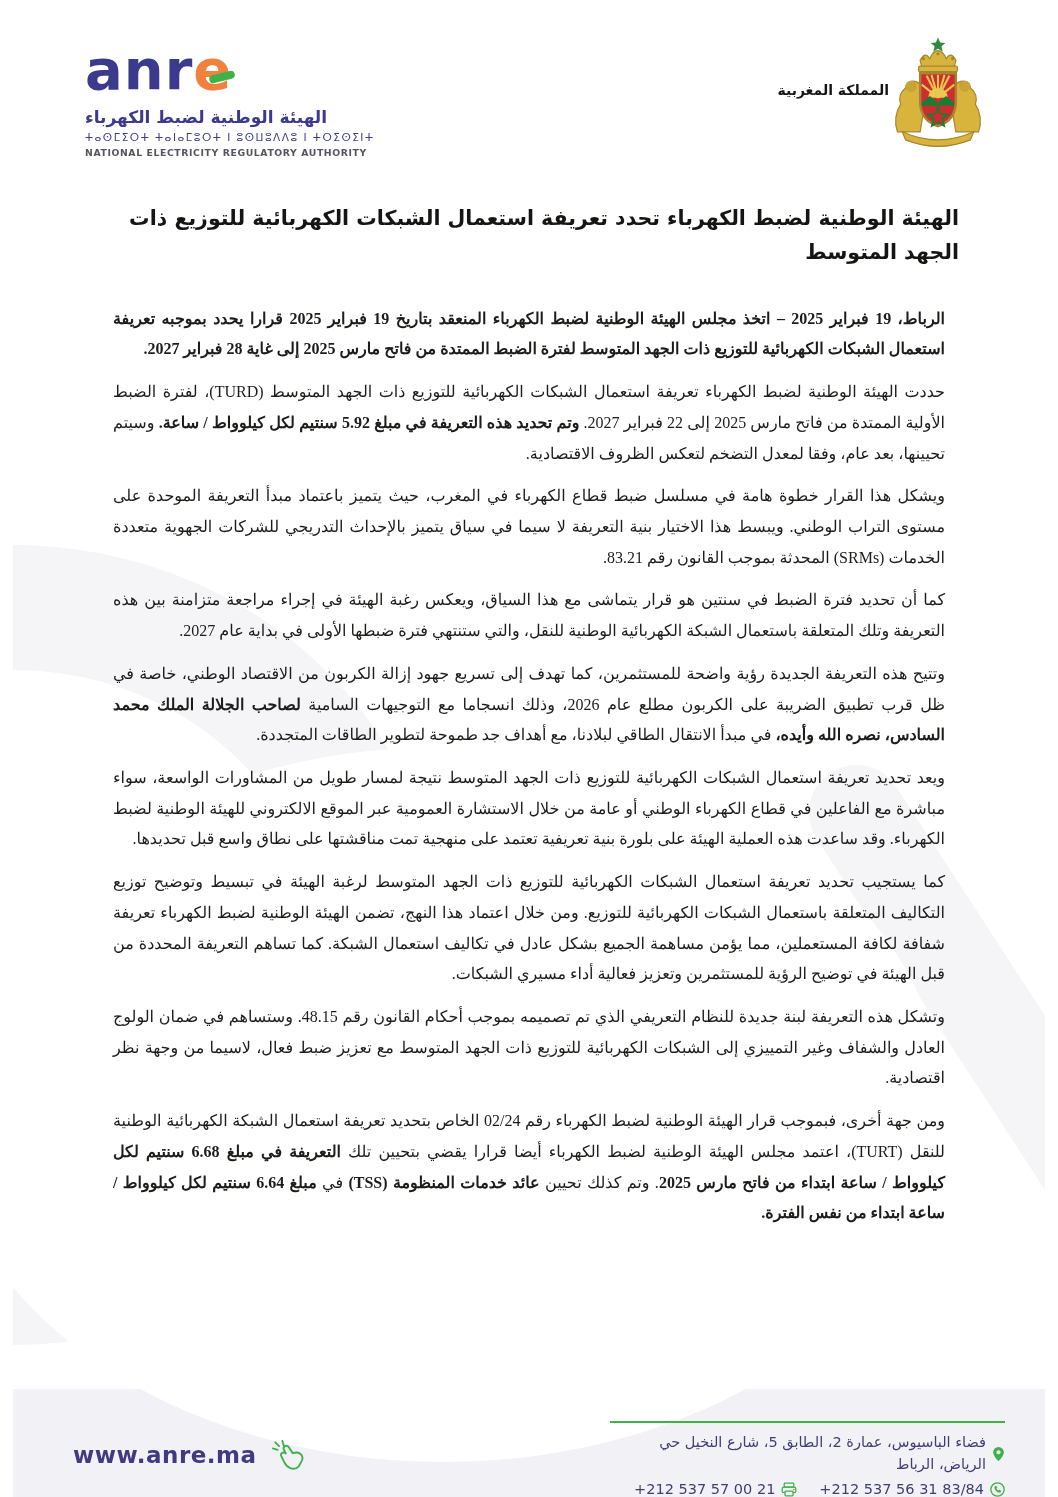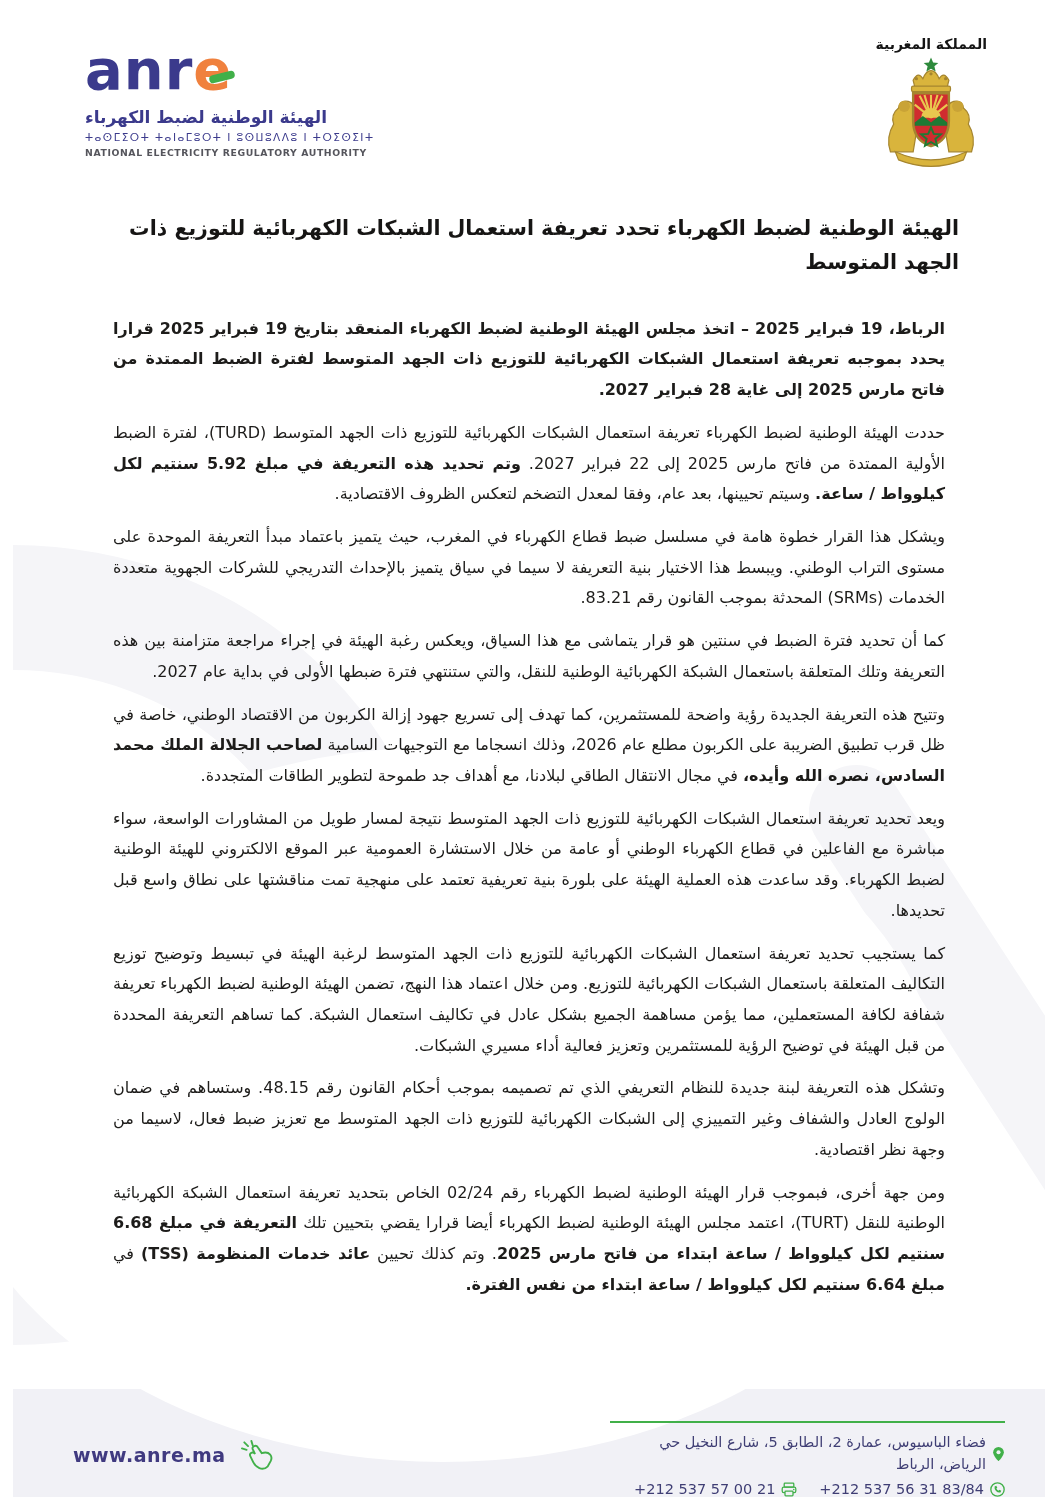--- a/index.html
+++ b/index.html
@@ -30,38 +30,38 @@
   .logo-block{display:flex;flex-direction:column;align-items:flex-start;}
   .wordmark{font-weight:bold;font-size:56px;line-height:1;letter-spacing:1px;color:var(--navy);}
   .wordmark .e{color:var(--orange);position:relative;display:inline-block;}
   .wordmark .e .dash{
     position:absolute;right:-3px;top:56%;width:26px;height:8px;border-radius:5px;
     background:var(--green);transform:rotate(-14deg);
   }
   .logo-ar{color:var(--navy);font-weight:bold;font-size:17px;margin-top:9px;direction:rtl;}
   .logo-tif{color:var(--navy);font-size:10.5px;letter-spacing:1.5px;margin-top:4px;}
   .logo-en{color:#55555c;font-weight:bold;font-size:9.3px;letter-spacing:.6px;margin-top:4px;}
-  .kingdom-block{display:flex;flex-direction:column;align-items:center;margin-top:-6px;}
+  .kingdom-block{display:flex;flex-direction:row;align-items:center;margin-top:-6px;}
   .kingdom-label{font-weight:bold;font-size:14px;color:#151515;direction:rtl;margin-bottom:4px;}
   
   .press-title{
     position:relative;z-index:2;text-align:center;margin-top:16px;
     color:var(--blue);font-size:31px;font-weight:bold;font-style:italic;direction:rtl;
   }
   .headline{
     position:relative;z-index:2;margin:44px auto 0;max-width:860px;text-align:right;
     font-size:20.5px;font-weight:bold;color:#161514;line-height:1.65;direction:rtl;
   }
   
   .body{
     position:relative;z-index:2;direction:rtl;text-align:justify;
     padding:34px 100px 0 100px;color:var(--text);
     font-size:16px;line-height:1.92;
   }
-  .body p{margin-bottom:12px;}
+  .body p{margin-bottom:12px;font-family:Liberation Serif, serif;}
   .body p:first-child{font-weight:bold;}
   .body .bold{font-weight:bold;}
   
   .footer{
     position:absolute;left:0;right:0;bottom:0;height:108px;background:var(--footer-bg);
     z-index:1;overflow:visible;
   }
   .footer-curve{
     position:absolute;left:-70px;top:-642px;width:1000px;height:715px;
     background:#ffffff;border-radius:50%;
@@ -73,21 +73,21 @@
   .footer-line{
     display:flex;align-items:center;gap:6px;justify-content:flex-start;
     color:var(--footer-navy);font-size:14.5px;line-height:1.5;direction:rtl;
   }
   .footer-line + .footer-line{margin-top:3px;}
   .footer-line svg{flex:0 0 auto;}
   .num{direction:ltr;unicode-bidi:isolate;}
   .footer-left{
     position:absolute;left:60px;bottom:26px;display:flex;align-items:center;gap:14px;z-index:3;
   }
-  .site-url{color:#403a80;font-weight:bold;font-size:19px;letter-spacing:.5px;}
+  .site-url{color:#403a80;font-weight:bold;font-size:23px;letter-spacing:.5px;}
 </style>
 </head>
 <body>
 
 <div class="page">
 
   <div class="wm-ring"></div>
   <div class="wm-dash"></div>
 
   <div class="header">
@@ -140,21 +140,21 @@
   </div>
 
 
   <h1 class="headline">الهيئة الوطنية لضبط الكهرباء تحدد تعريفة استعمال الشبكات الكهربائية للتوزيع ذات الجهد المتوسط</h1>
 
   <main class="body" id="paragraphs">
       <p><span class="bold">الرباط، 19 فبراير 2025 – اتخذ مجلس الهيئة الوطنية لضبط الكهرباء المنعقد بتاريخ 19 فبراير 2025 قرارا يحدد بموجبه تعريفة استعمال الشبكات الكهربائية للتوزيع ذات الجهد المتوسط لفترة الضبط الممتدة من فاتح مارس 2025 إلى غاية 28 فبراير 2027.</span></p>
       <p><span>حددت الهيئة الوطنية لضبط الكهرباء تعريفة استعمال الشبكات الكهربائية للتوزيع ذات الجهد المتوسط (TURD)، لفترة الضبط الأولية الممتدة من فاتح مارس 2025 إلى 22 فبراير 2027. </span><span class="bold">وتم تحديد هذه التعريفة في مبلغ 5.92 سنتيم لكل كيلوواط / ساعة.</span><span> وسيتم تحيينها، بعد عام، وفقا لمعدل التضخم لتعكس الظروف الاقتصادية.</span></p>
       <p><span>ويشكل هذا القرار خطوة هامة في مسلسل ضبط قطاع الكهرباء في المغرب، حيث يتميز باعتماد مبدأ التعريفة الموحدة على مستوى التراب الوطني. ويبسط هذا الاختيار بنية التعريفة لا سيما في سياق يتميز بالإحداث التدريجي للشركات الجهوية متعددة الخدمات (SRMs) المحدثة بموجب القانون رقم 83.21.</span></p>
       <p><span>كما أن تحديد فترة الضبط في سنتين هو قرار يتماشى مع هذا السياق، ويعكس رغبة الهيئة في إجراء مراجعة متزامنة بين هذه التعريفة وتلك المتعلقة باستعمال الشبكة الكهربائية الوطنية للنقل، والتي ستنتهي فترة ضبطها الأولى في بداية عام 2027.</span></p>
-      <p><span>وتتيح هذه التعريفة الجديدة رؤية واضحة للمستثمرين، كما تهدف إلى تسريع جهود إزالة الكربون من الاقتصاد الوطني، خاصة في ظل قرب تطبيق الضريبة على الكربون مطلع عام 2026، وذلك انسجاما مع التوجيهات السامية </span><span class="bold">لصاحب الجلالة الملك محمد السادس، نصره الله وأيده،</span><span> في مجال الانتقال الطاقي لبلادنا، مع أهداف جد طموحة لتطوير الطاقات المتجددة.</span></p>
+      <p><span>وتتيح هذه التعريفة الجديدة رؤية واضحة للمستثمرين، كما تهدف إلى تسريع جهود إزالة الكربون من الاقتصاد الوطني، خاصة في ظل قرب تطبيق الضريبة على الكربون مطلع عام 2026، وذلك انسجاما مع التوجيهات السامية </span><span class="bold">لصاحب الجلالة الملك محمد السادس، نصره الله وأيده،</span><span> في مبدأ الانتقال الطاقي لبلادنا، مع أهداف جد طموحة لتطوير الطاقات المتجددة.</span></p>
       <p><span>ويعد تحديد تعريفة استعمال الشبكات الكهربائية للتوزيع ذات الجهد المتوسط نتيجة لمسار طويل من المشاورات الواسعة، سواء مباشرة مع الفاعلين في قطاع الكهرباء الوطني أو عامة من خلال الاستشارة العمومية عبر الموقع الالكتروني للهيئة الوطنية لضبط الكهرباء. وقد ساعدت هذه العملية الهيئة على بلورة بنية تعريفية تعتمد على منهجية تمت مناقشتها على نطاق واسع قبل تحديدها.</span></p>
       <p><span>كما يستجيب تحديد تعريفة استعمال الشبكات الكهربائية للتوزيع ذات الجهد المتوسط لرغبة الهيئة في تبسيط وتوضيح توزيع التكاليف المتعلقة باستعمال الشبكات الكهربائية للتوزيع. ومن خلال اعتماد هذا النهج، تضمن الهيئة الوطنية لضبط الكهرباء تعريفة شفافة لكافة المستعملين، مما يؤمن مساهمة الجميع بشكل عادل في تكاليف استعمال الشبكة. كما تساهم التعريفة المحددة من قبل الهيئة في توضيح الرؤية للمستثمرين وتعزيز فعالية أداء مسيري الشبكات.</span></p>
       <p><span>وتشكل هذه التعريفة لبنة جديدة للنظام التعريفي الذي تم تصميمه بموجب أحكام القانون رقم 48.15. وستساهم في ضمان الولوج العادل والشفاف وغير التمييزي إلى الشبكات الكهربائية للتوزيع ذات الجهد المتوسط مع تعزيز ضبط فعال، لاسيما من وجهة نظر اقتصادية.</span></p>
       <p><span>ومن جهة أخرى، فبموجب قرار الهيئة الوطنية لضبط الكهرباء رقم 02/24 الخاص بتحديد تعريفة استعمال الشبكة الكهربائية الوطنية للنقل (TURT)، اعتمد مجلس الهيئة الوطنية لضبط الكهرباء أيضا قرارا يقضي بتحيين تلك </span><span class="bold">التعريفة في مبلغ 6.68 سنتيم لكل كيلوواط / ساعة ابتداء من فاتح مارس 2025</span><span>. وتم كذلك تحيين </span><span class="bold">عائد خدمات المنظومة (TSS)</span><span> في </span><span class="bold">مبلغ 6.64 سنتيم لكل كيلوواط / ساعة ابتداء من نفس الفترة.</span></p>
     </main>
 
   <div class="footer">
     <div class="footer-curve"></div>
 
     <div class="footer-right">

